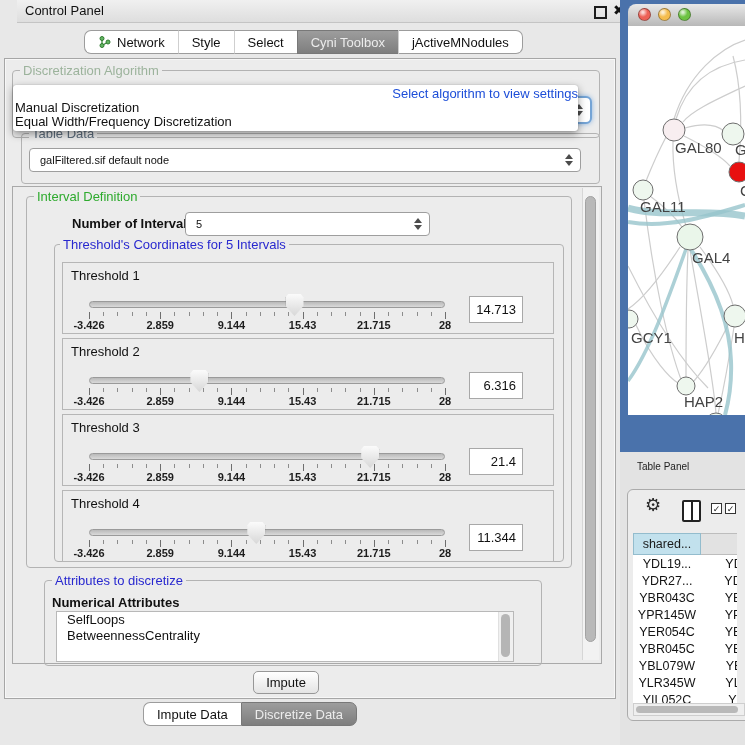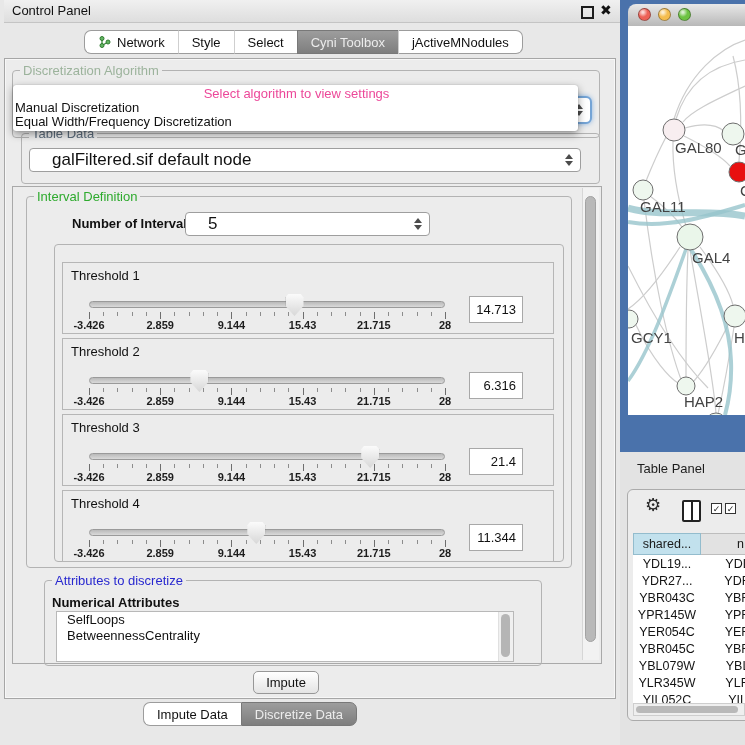--- a/index.html
+++ b/index.html
@@ -1,21 +1,21 @@
 <!DOCTYPE html>
 <html><head>
 <meta charset="utf-8">
 <style>
   html,body{margin:0;padding:0;background:#fff}
   #stage{position:relative;width:745px;height:745px;overflow:hidden;background:#e8e8e8;
          font-family:"Liberation Sans","DejaVu Sans",sans-serif;color:#111;font-size:13px}
   .abs{position:absolute}
 
   
-  #cp-titlebar{left:4px;top:0;width:620px;height:22px;background:linear-gradient(#f0f0f0,#dedede);
+  #cp-titlebar{left:17px;top:0;width:620px;height:22px;background:linear-gradient(#f0f0f0,#dedede);
                border-bottom:1px solid #c4c4c4}
   #cp-title{left:8px;top:3px;font-size:13px;color:#111}
   #float-btn{left:577px;top:6px;width:9px;height:9px;border:2px solid #1c1c1c;background:transparent}
   #close-btn{left:596px;top:2px;font-size:14px;font-weight:bold;color:#111;cursor:default}
 
   .tabbar{position:absolute;display:flex;height:24px}
   .tab{display:flex;align-items:center;gap:5px;padding:0 13px;font-size:13px;background:#fff;
        border-top:1px solid #9c9c9c;border-bottom:1px solid #9c9c9c;border-left:1px solid #cfcfcf;white-space:nowrap}
   .tab:first-child{border-left:1px solid #9c9c9c;border-radius:7px 0 0 7px}
   .tab:last-child{border-right:1px solid #9c9c9c;border-radius:0 7px 7px 0}
@@ -24,31 +24,31 @@
   #bottom-tabs{left:143px;top:702px}
 
   #main-panel{left:4px;top:58px;width:610px;height:639px;background:#ececec;
               border:1px solid #a6a6a6;box-shadow:inset 0 0 0 1px #f7f7f7}
 
   .group{position:absolute;border:1px solid #b3b3b3;border-radius:4px}
   .group-title{position:absolute;font-size:13px;line-height:13px;background:#ececec;padding:0 3px;white-space:nowrap}
   .t-green{color:#2daa2d}.t-blue{color:#2828cf}.t-graygreen{color:#9cb39c}.t-grayblue{color:#5d6d7d}
 
   .combo{position:absolute;background:#fff;border:1px solid #9e9e9e;border-radius:4px;
-         display:flex;align-items:center;padding-left:22px;box-sizing:border-box;font-size:17px}
+         display:flex;align-items:center;padding-left:10px;box-sizing:border-box;font-size:11px}
   .arrows{position:absolute;right:7px;top:50%;transform:translateY(-50%);display:flex;flex-direction:column;gap:2px}
   .arr-up{width:0;height:0;border-left:4px solid transparent;border-right:4px solid transparent;border-bottom:5px solid #4c4c4c}
   .arr-down{width:0;height:0;border-left:4px solid transparent;border-right:4px solid transparent;border-top:5px solid #4c4c4c}
 
   #algo-combo{left:20px;top:96px;width:572px;height:28px;border:2px solid #74a4d6;
               box-shadow:0 0 5px #8ab4e0;border-radius:6px}
   #algo-popup{left:13px;top:85px;width:565px;height:46px;background:#fff;border-radius:3px;
               box-shadow:0 3px 9px rgba(0,0,0,.4),0 0 1px rgba(0,0,0,.35);padding-top:2px;box-sizing:border-box}
   .popup-row{height:14px;line-height:14px;font-size:13px;padding-left:2px;white-space:nowrap}
-  .popup-row.ph{text-align:center;color:#ec4899}
+  .popup-row.ph{text-align:right;color:#1d4ed8}
   .popup-row.bold{font-weight:normal}
 
   #scrollpane{left:12px;top:186px;width:588px;height:476px;border:1px solid #a9a9a9;background:#ececec}
   #vscroll{left:582px;top:188px;width:16px;height:472px;background:#f2f2f2;border-left:1px solid #d6d6d6}
   #vthumb{left:585px;top:196px;width:11px;height:446px;background:#b9b9b9;border:1px solid #a2a2a2;border-radius:6px;box-sizing:border-box}
 
   #num-int-label{left:72px;top:216px;font-weight:bold;font-size:13px}
   #num-int-combo{left:185px;top:212px;width:245px;height:24px}
 
   #threshold-stack{left:62px;top:262px;width:492px}
@@ -80,28 +80,28 @@
   #mac-bar{left:628px;top:4px;width:117px;height:22px;background:linear-gradient(#e8e8e8,#b8b8b8);
            border-top-left-radius:8px;border-bottom:1px solid #8e8e8e}
   .light{position:absolute;top:4px;width:13px;height:13px;border-radius:50%;border:1px solid rgba(0,0,0,.35);box-sizing:border-box}
   #net-canvas{left:628px;top:26px;width:117px;height:389px;background:#fff;overflow:hidden}
   .edge-thin{stroke:#cdcdcd;fill:none;stroke-width:1.2}
   .edge-thick{stroke:#97c4cc;fill:none;opacity:.8}
   .net-label{font-family:"Liberation Sans","DejaVu Sans",sans-serif;font-size:15px;fill:#434343}
 
   
   #rb-bg{left:620px;top:452px;width:125px;height:293px;background:#e3e3e3}
-  #tp-title{left:637px;top:461px;font-size:13px;color:#1d1d1d}
+  #tp-title{left:637px;top:461px;font-size:10px;color:#1d1d1d}
   #tp-box{left:627px;top:489px;width:133px;height:230px;background:#ececec;border:1px solid #ababab;border-radius:6px}
   #tp-gear{left:645px;top:496px;font-size:18px;color:#2a2a2a;line-height:18px}
   #tp-cols{left:682px;top:500px;width:15px;height:18px;border:2px solid #222;border-radius:2px;background:#fff}
   #tp-cols::after{content:"";position:absolute;left:50%;top:0;width:2px;height:100%;background:#222;transform:translateX(-1px)}
   .tp-check{position:absolute;top:503px;width:11px;height:11px;border:1.5px solid #333;background:#fff;
             font-size:9px;line-height:11px;text-align:center;color:#222;box-sizing:border-box}
-  #tp-table{left:633px;top:533px;width:112px;height:170px;overflow:hidden;background:#8b5cf6}
+  #tp-table{left:633px;top:533px;width:104px;height:170px;overflow:hidden;background:#8b5cf6}
   #tp-header{display:flex;height:22px}
   .hc{display:flex;align-items:center;justify-content:center;font-size:12.5px;color:#1a1a1a;box-sizing:border-box;flex:none}
   .hc1{width:68px;background:#c2e1ed;border:1px solid #93bccd}
   .hc2{width:80px;background:#e2e2e2;border:1px solid #bdbdbd;border-left:none}
   .tp-row{display:flex;height:17px;background:#fff}
   .tc{flex:none;display:flex;align-items:center;justify-content:center;font-size:12.5px;color:#141414;white-space:nowrap;overflow:hidden}
   .tc1{width:68px}.tc2{width:80px}
   #tp-hscroll{left:633px;top:703px;width:112px;height:13px;background:#efefef;border:1px solid #cecece;box-sizing:border-box}
   #tp-hthumb{position:absolute;left:2px;top:2px;width:102px;height:7px;background:#b9b9b9;border-radius:4px}
 </style>
@@ -177,20 +177,21 @@
   <div class="abs" id="num-int-label">Number of Intervals</div>
   <div class="combo abs" id="num-int-combo">
     <span>5</span>
     <span class="arrows">
         <span class="arr-up"></span>
         <span class="arr-down"></span>
       </span>
   </div>
 
   <div class="group" style="left:54px;top:244px;width:508px;height:316px"></div>
+  <span class="group-title t-blue" style="left:60px;top:238px">Threshold's Coordinates for 5 Intervals</span>
   <div class="abs" id="threshold-stack">
       <div class="threshold-box">
         <div class="th-label">Threshold 1</div>
         <div class="th-track"></div>
         <div class="th-handle" style="left: 222.5px;"></div>
         <div class="tick major" style="left: 26px;"></div>
         <div class="tick minor" style="left: 40.24px;"></div>
         <div class="tick minor" style="left: 54.48px;"></div>
         <div class="tick minor" style="left: 68.72px;"></div>
         <div class="tick minor" style="left: 82.96px;"></div>

